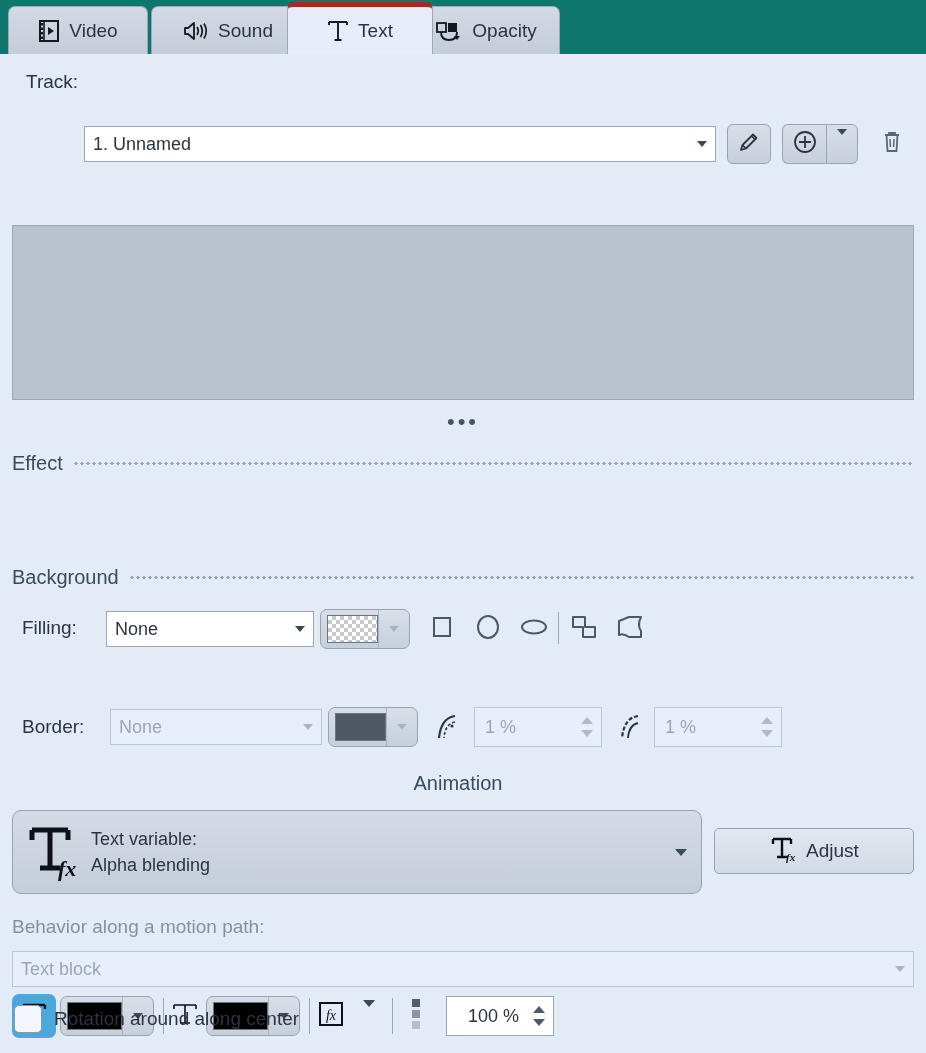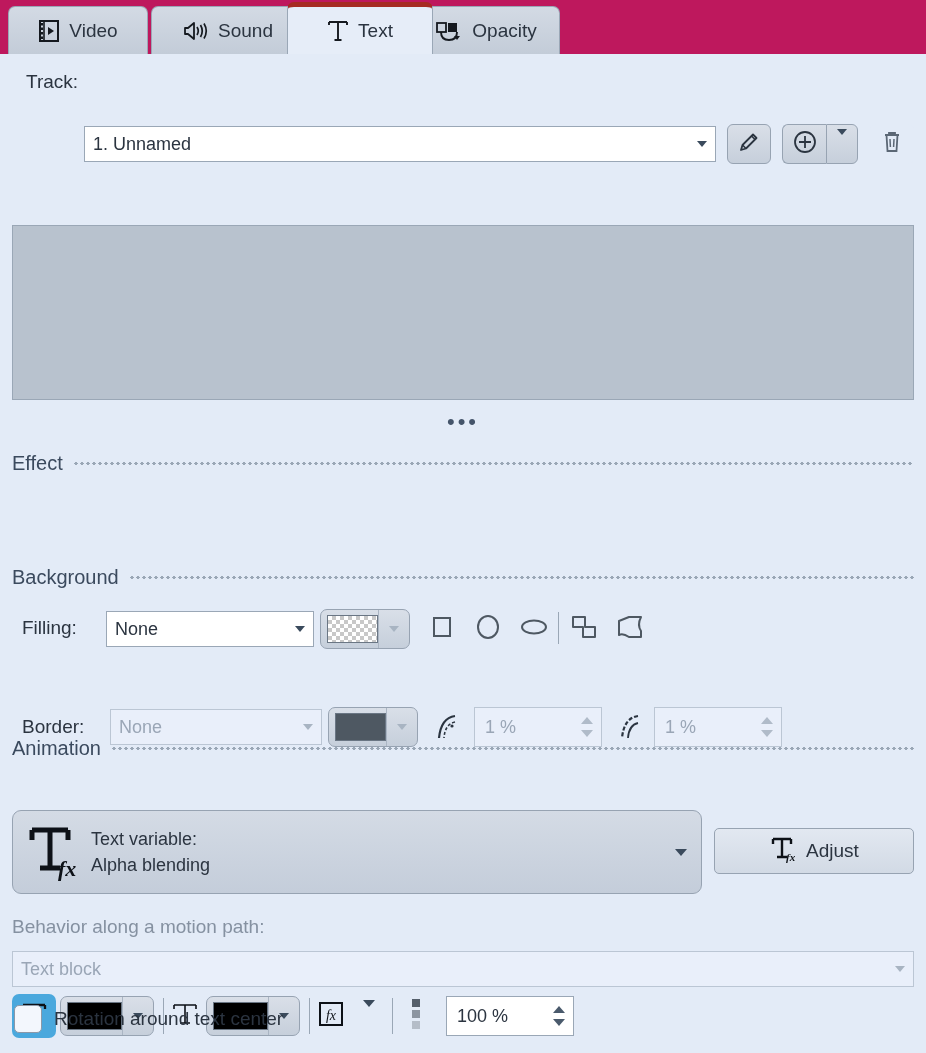--- a/index.html
+++ b/index.html
@@ -12,21 +12,21 @@
     font-size: 16px;
     color: #2b3440;
     overflow: hidden;
     -webkit-font-smoothing: antialiased;
   }
   .panel { position: relative; width: 926px; height: 1053px; }
 
   
   .tabbar {
     position: absolute; left: 0; top: 0; width: 926px; height: 56px;
-    background: #be185d;
+    background: #0f766e;
   }
   .tabbar .tabstrip-line {
     position: absolute; left: 0; bottom: 0; width: 926px; height: 2px;
     background: #e3ebf7;
   }
   .tab {
     position: absolute; top: 6px; height: 48px;
     background: linear-gradient(#d3dae4, #c3ccd8);
     border: 1px solid #9aa7b6;
     border-bottom: none;
@@ -139,21 +139,21 @@
   }
 
   
   .sechead { position: absolute; left: 12px; height: 26px; display: flex; align-items: center; justify-content: space-between; }
   .sechead .stext { font-size: 20px; color: #3b4a5e; padding-right: 10px; white-space: nowrap; }
   .sechead .sdots { flex: 1; height: 3px; background-image: radial-gradient(#9aa7b6 50%, transparent 50%);
     background-size: 6px 3px; background-repeat: repeat-x; }
 
   #effect-head { top: 450px; width: 902px; }
   #background-head { top: 564px; width: 902px; }
-  #animation-head { top: 735px; width: 902px; }
+  #animation-head { top: 772px; width: 902px; flex-direction: column; }
 
   
   .effectrow { position: absolute; left: 0; top: 496px; width: 926px; height: 48px; }
   .ebtn {
     position: absolute; top: 498px; width: 44px; height: 44px; border-radius: 7px;
     display: flex; align-items: center; justify-content: center; cursor: pointer;
     box-sizing: border-box;
   }
   .ebtn.on { background: #4aa8dd; }
   .spin {
@@ -162,21 +162,21 @@
   }
   .spin .sval { flex: 1; padding-left: 10px; font-size: 18px; color: #2b3440; }
   .spin .sarrows {
     width: 28px; height: 100%; display: flex; flex-direction: column;
     align-items: center; justify-content: center; gap: 6px;
   }
   .tri-up-sm { width:0;height:0;border-left:6px solid transparent;border-right:6px solid transparent;border-bottom:7px solid #4a5a6c;}
   .tri-dn-sm { width:0;height:0;border-left:6px solid transparent;border-right:6px solid transparent;border-top:7px solid #4a5a6c;}
   .tri-up-sm.dis { border-bottom-color:#b0bbc9; }
   .tri-dn-sm.dis { border-top-color:#b0bbc9; }
-  #effect-opacity-spin { left: 446px; top: 500px; width: 128px; height: 40px; }
+  #effect-opacity-spin { left: 446px; top: 500px; width: 108px; height: 40px; padding-left: 11px; }
 
   
   #filling-label { position: absolute; left: 22px; top: 617px; font-size: 19px; }
   #filling-combo { left: 106px; top: 611px; width: 208px; height: 36px; }
   #bg-color-swatch { left: 320px; top: 609px; width: 90px; height: 40px; }
   .shapebtn {
     position: absolute; top: 610px; width: 44px; height: 38px;
     display: flex; align-items: center; justify-content: center; cursor: pointer;
   }
 
@@ -777,15 +777,15 @@
 
   <div id="behavior-label">Behavior along a motion path:</div>
   <div class="combo dis" id="behavior-combo">
     <span class="cval">Text block</span>
     <span class="carrow">
         <i class="tri-down sm dis"></i>
       </span>
   </div>
 
   <div id="rotation-check"></div>
-  <div id="rotation-label">Rotation around text center</div>
+  <div id="rotation-label">Rotation around along center</div>
 
 </div>
 
 </body></html>

